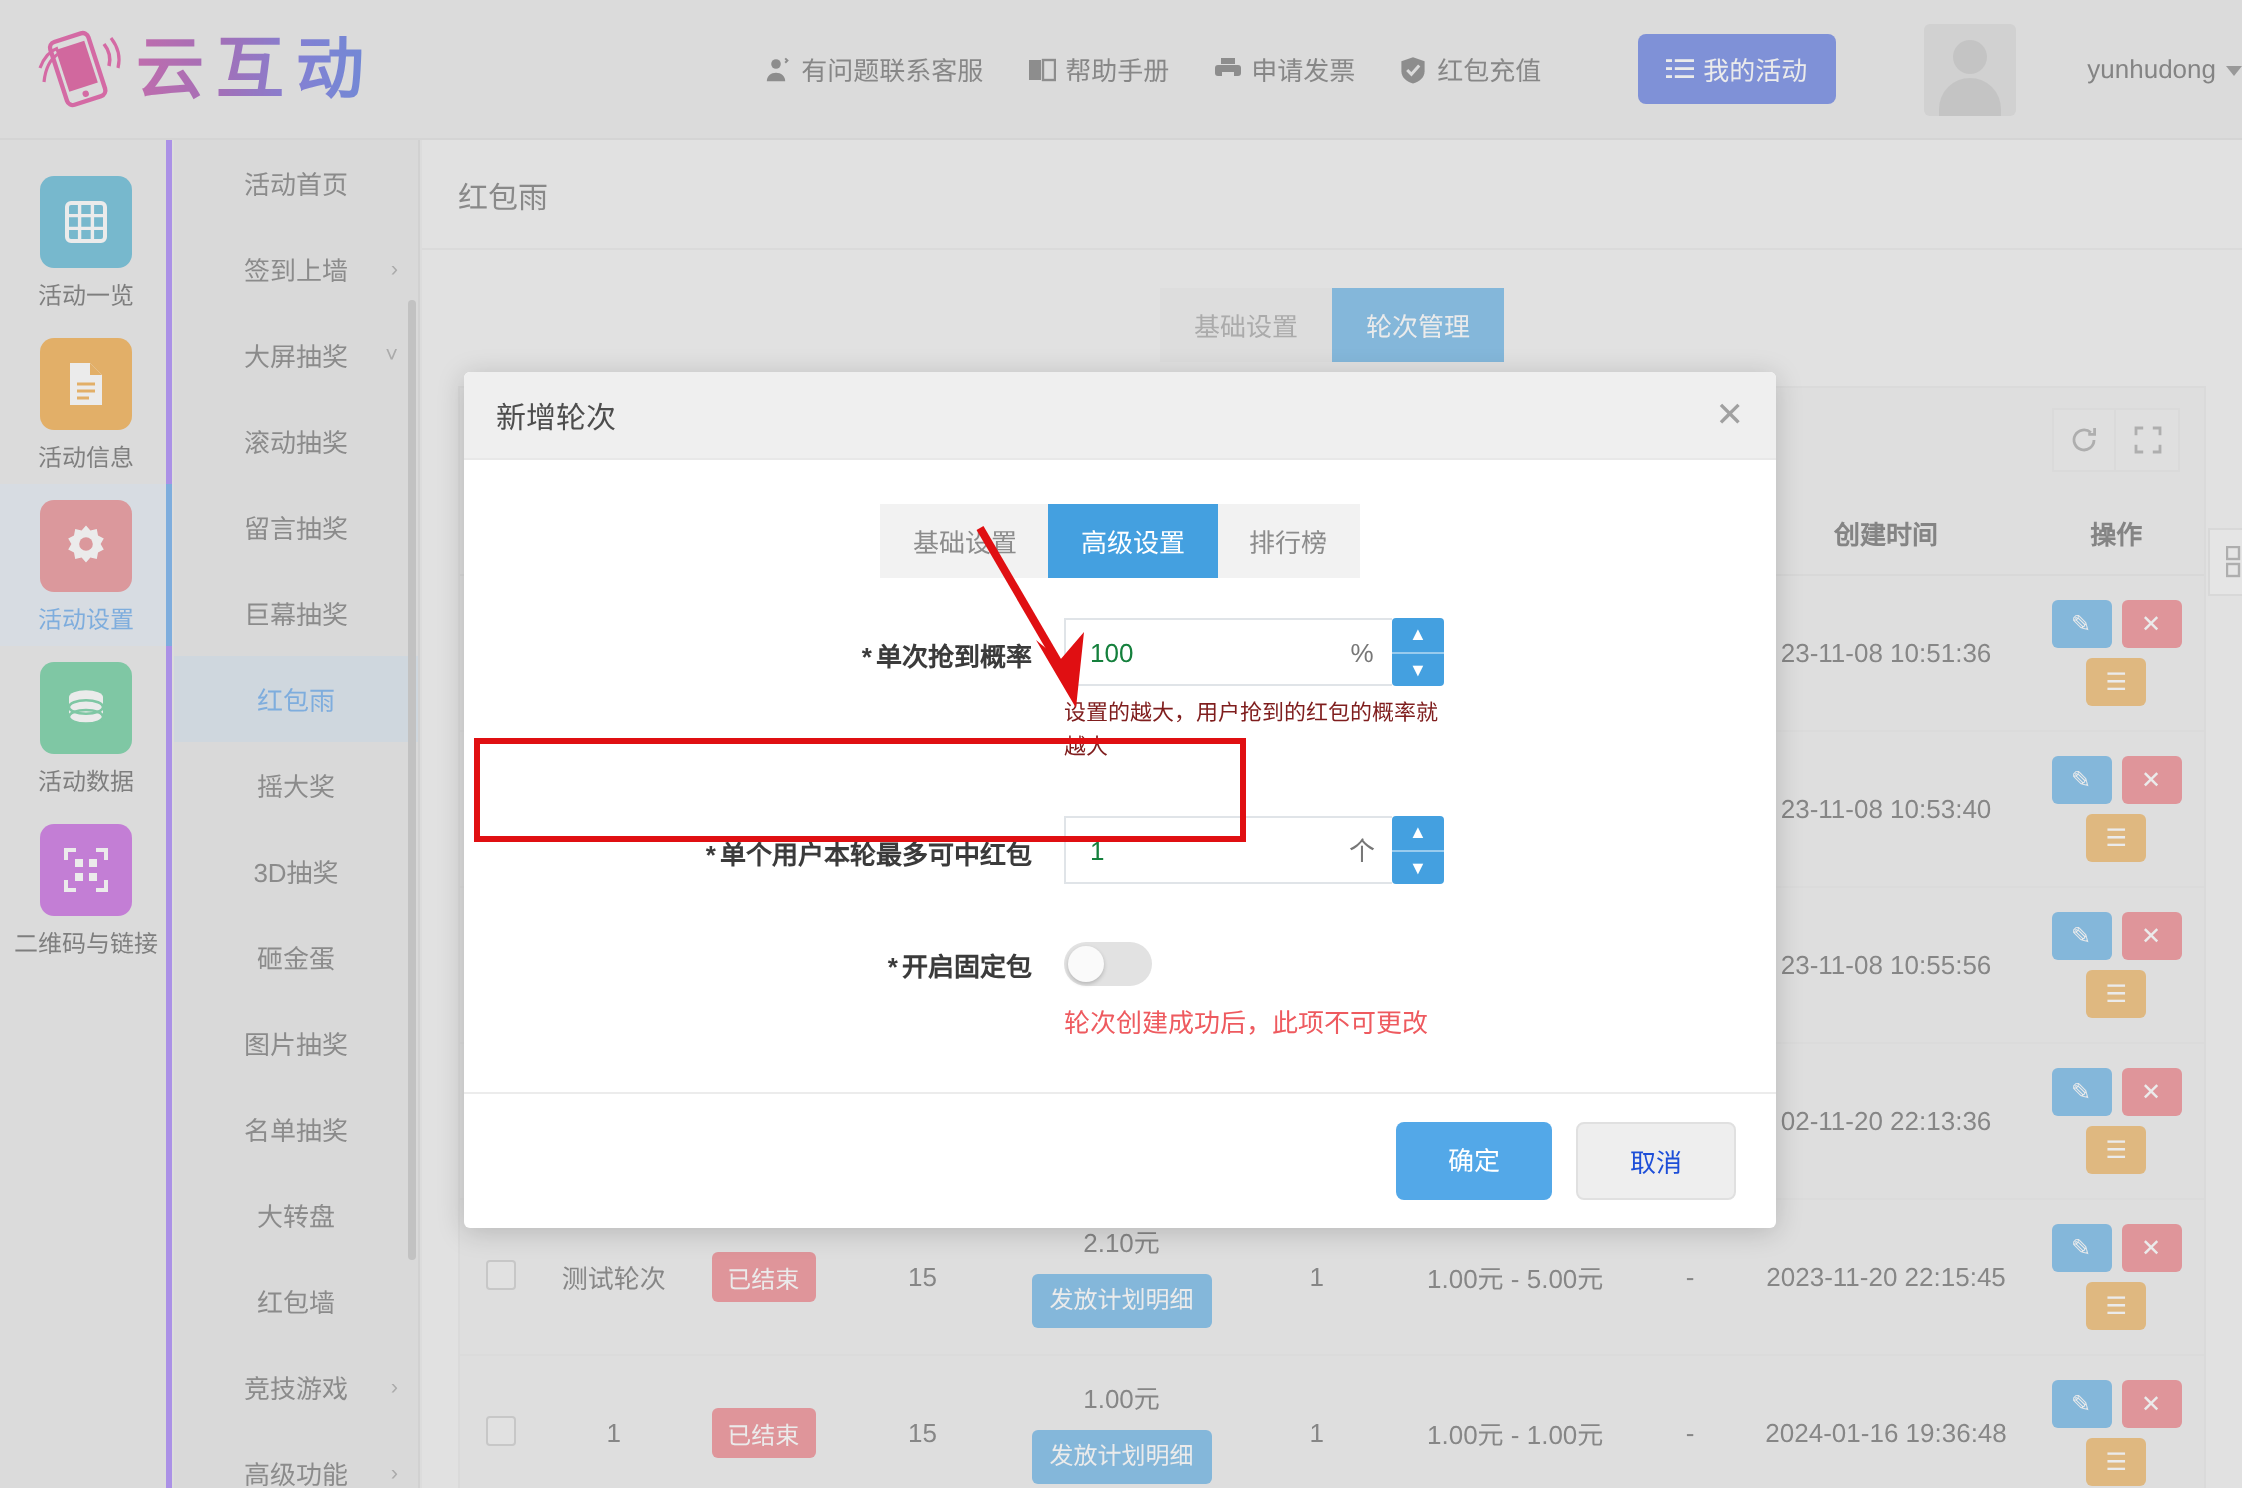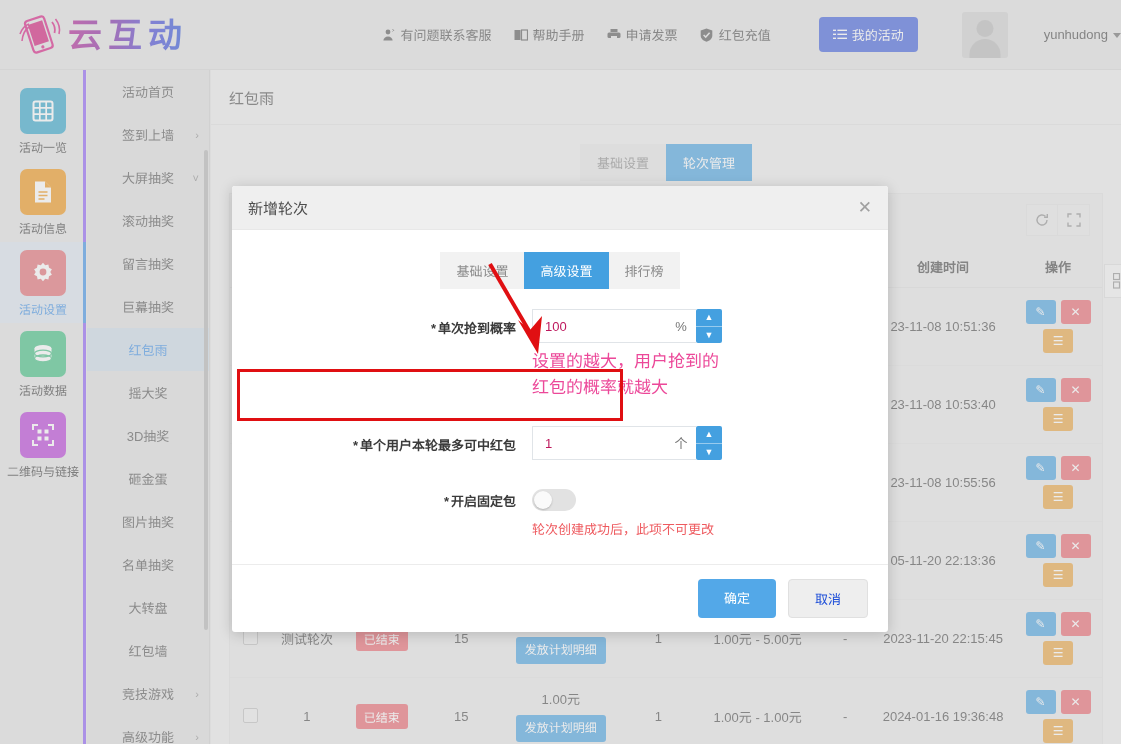--- a/index.html
+++ b/index.html
@@ -193,37 +193,37 @@
 
   .form-row { display: flex; align-items: flex-start; margin-top: 20px; }
   .form-label {
     width: 300px; text-align: right; padding-right: 16px; font-size: 13px;
     font-weight: bold; color: #3b3b3b; padding-top: 9px; white-space: nowrap;
   }
   .req-star { color: #3b3b3b; margin-right: 2px; }
   .input-num { display: flex; align-items: stretch; width: 190px; }
   .num-field {
     flex: 1; border: 1px solid #e0e4e8; border-right: none; background: #fff;
-    height: 34px; line-height: 34px; padding-left: 12px; font-size: 13px; color: #be185d;
+    height: 34px; line-height: 34px; padding-left: 12px; font-size: 13px; color: #15803d;
   }
   .num-unit {
     width: 30px; border: 1px solid #e0e4e8; border-left: none; border-right: none;
     height: 34px; line-height: 34px; text-align: center; font-size: 13px; color: #777; background:#fff;
   }
   .spin {
     width: 26px; background: #44a0e0; display: flex; flex-direction: column;
     border-radius: 2px; overflow: hidden; cursor: pointer;
   }
   .spin div {
     flex: 1; display: flex; align-items: center; justify-content: center;
     color: #fff; font-size: 9px;
   }
   .spin div + div { border-top: 1px solid rgba(255,255,255,0.45); }
   .hint {
-    width: 190px; margin-top: 6px; font-size: 17px; color: #ec4899; line-height: 1.5;
+    width: 190px; margin-top: 6px; font-size: 11px; color: #7f1d1d; line-height: 1.5;
   }
   .hint-red { color: #ee5a5f; font-size: 13px; margin-top: 8px; }
   .switch {
     width: 44px; height: 22px; border-radius: 11px; background: #e2e2e2; position: relative;
     cursor: pointer; margin-top: 7px;
   }
   .switch::after {
     content:""; position: absolute; top: 2px; left: 2px; width: 18px; height: 18px;
     border-radius: 50%; background: #fafafa; box-shadow: 0 1px 2px rgba(0,0,0,0.2);
   }
@@ -544,21 +544,21 @@
           </tr>
           <tr>
             <td><span class="chk"></span></td>
             <td></td>
             <td></td>
             <td></td>
             <td></td>
             <td></td>
             <td class="red-range"></td>
             <td></td>
-            <td>05-11-20 22:13:36</td>
+            <td>02-11-20 22:13:36</td>
             <td>
               <div class="ops">
                 <div class="op-btn op-edit">✎</div>
                 <div class="op-btn op-del">✕</div>
                 <div class="op-btn op-user">☰</div>
               </div>
             </td>
           </tr>
           <tr>
             <td><span class="chk"></span></td>

